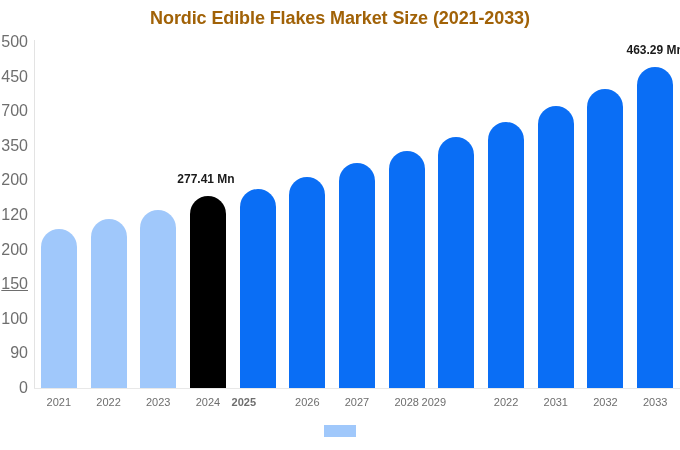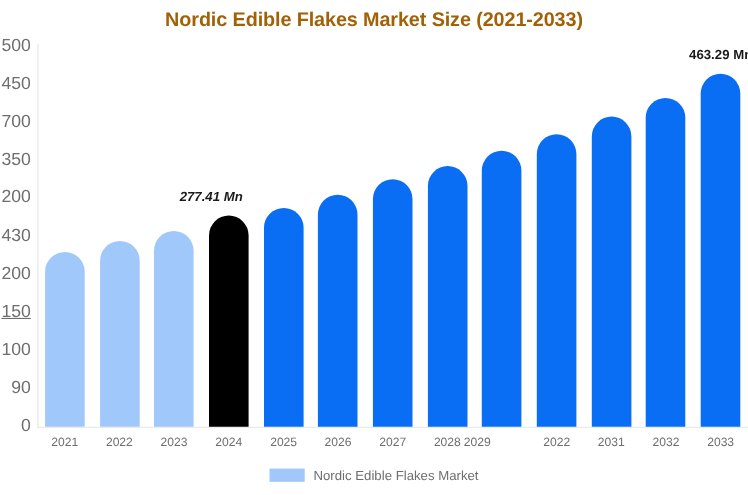--- a/index.html
+++ b/index.html
@@ -131,21 +131,21 @@
 <div id="chart-root">
 
   <div id="chart-title">Nordic Edible Flakes Market Size (2021-2033)</div>
 
   <div id="y-axis-labels">
       <div class="y-tick-label" style="top: 388px;">0</div>
       <div class="y-tick-label" style="top: 353.4px;">90</div>
       <div class="y-tick-label" style="top: 318.8px;">100</div>
       <div class="y-tick-label" style="top: 284.2px; text-decoration: underline;">150</div>
       <div class="y-tick-label" style="top: 249.6px;">200</div>
-      <div class="y-tick-label" style="top: 215px;">430</div>
+      <div class="y-tick-label" style="top: 215px;">120</div>
       <div class="y-tick-label" style="top: 180.4px;">200</div>
       <div class="y-tick-label" style="top: 145.8px;">350</div>
       <div class="y-tick-label" style="top: 111.2px;">700</div>
       <div class="y-tick-label" style="top: 76.6px;">450</div>
       <div class="y-tick-label" style="top: 42px;">500</div>
     </div>
 
   <div id="y-axis-line"></div>
   <div id="x-axis-line"></div>
 
@@ -186,29 +186,28 @@
       <div class="bar-group" style="left: 553.462px; width: 36px; height: 346px;">
         <div class="bar" style="height: 298.944px; background: rgb(10, 110, 245);"></div>
       </div>
       <div class="bar-group" style="left: 603.154px; width: 36px; height: 346px;">
         <div class="bar" style="height: 320.597px; background: rgb(10, 110, 245);"></div>
       </div>
     </div>
 
   <div id="legend">
     <span id="legend-swatch"></span>
-    <span id="legend-label">Nordic Edible Flakes Market</span>
   </div>
 
 <div class="x-tick-label" style="left: 34px; width: 49.6923px;">2021</div>
     <div class="x-tick-label" style="left: 83.6923px; width: 49.6923px;">2022</div>
     <div class="x-tick-label" style="left: 133.385px; width: 49.6923px;">2023</div>
     <div class="x-tick-label" style="left: 183.077px; width: 49.6923px;">2024</div>
-    <div class="bar-value-label" style="left: 152px; top: 172.032px; width: 80px; text-align: center; font-style: italic;">277.41 Mn</div>
-    <div class="x-tick-label" style="left: 233px; width: 49.6923px;">2025</div>
+    <div class="bar-value-label" style="left: 166px; top: 172.032px; width: 80px; text-align: center;">277.41 Mn</div>
+    <div class="x-tick-label" style="left: 219px; width: 49.6923px; font-weight: bold;">2025</div>
     <div class="x-tick-label" style="left: 282.462px; width: 49.6923px;">2026</div>
     <div class="x-tick-label" style="left: 332.154px; width: 49.6923px;">2027</div>
     <div class="x-tick-label" style="left: 381.846px; width: 49.6923px;">2028</div>
     <div class="x-tick-label" style="left: 409px; width: 49.6923px;">2029</div>
     <div class="x-tick-label" style="left: 481.231px; width: 49.6923px;">2022</div>
     <div class="x-tick-label" style="left: 530.923px; width: 49.6923px;">2031</div>
     <div class="x-tick-label" style="left: 580.615px; width: 49.6923px;">2032</div>
     <div class="x-tick-label" style="left: 630.308px; width: 49.6923px;">2033</div>
     <div class="bar-value-label" style="left: 615.154px; top: 43.4033px; width: 80px; text-align: center;">463.29 Mn</div>
   </div>

